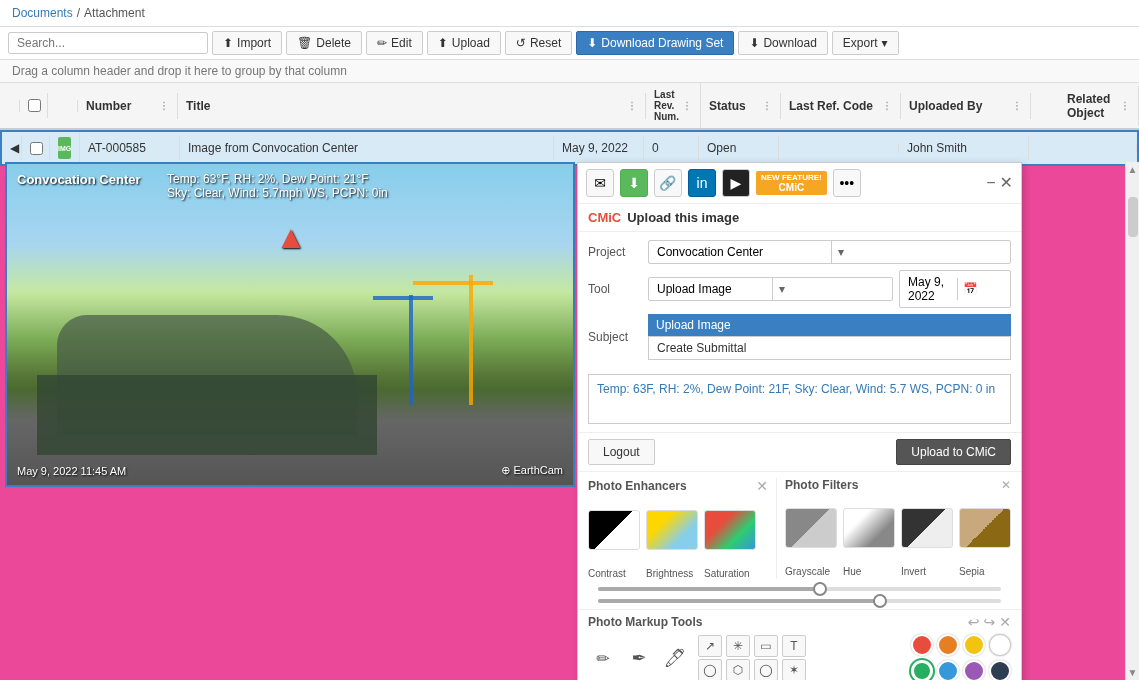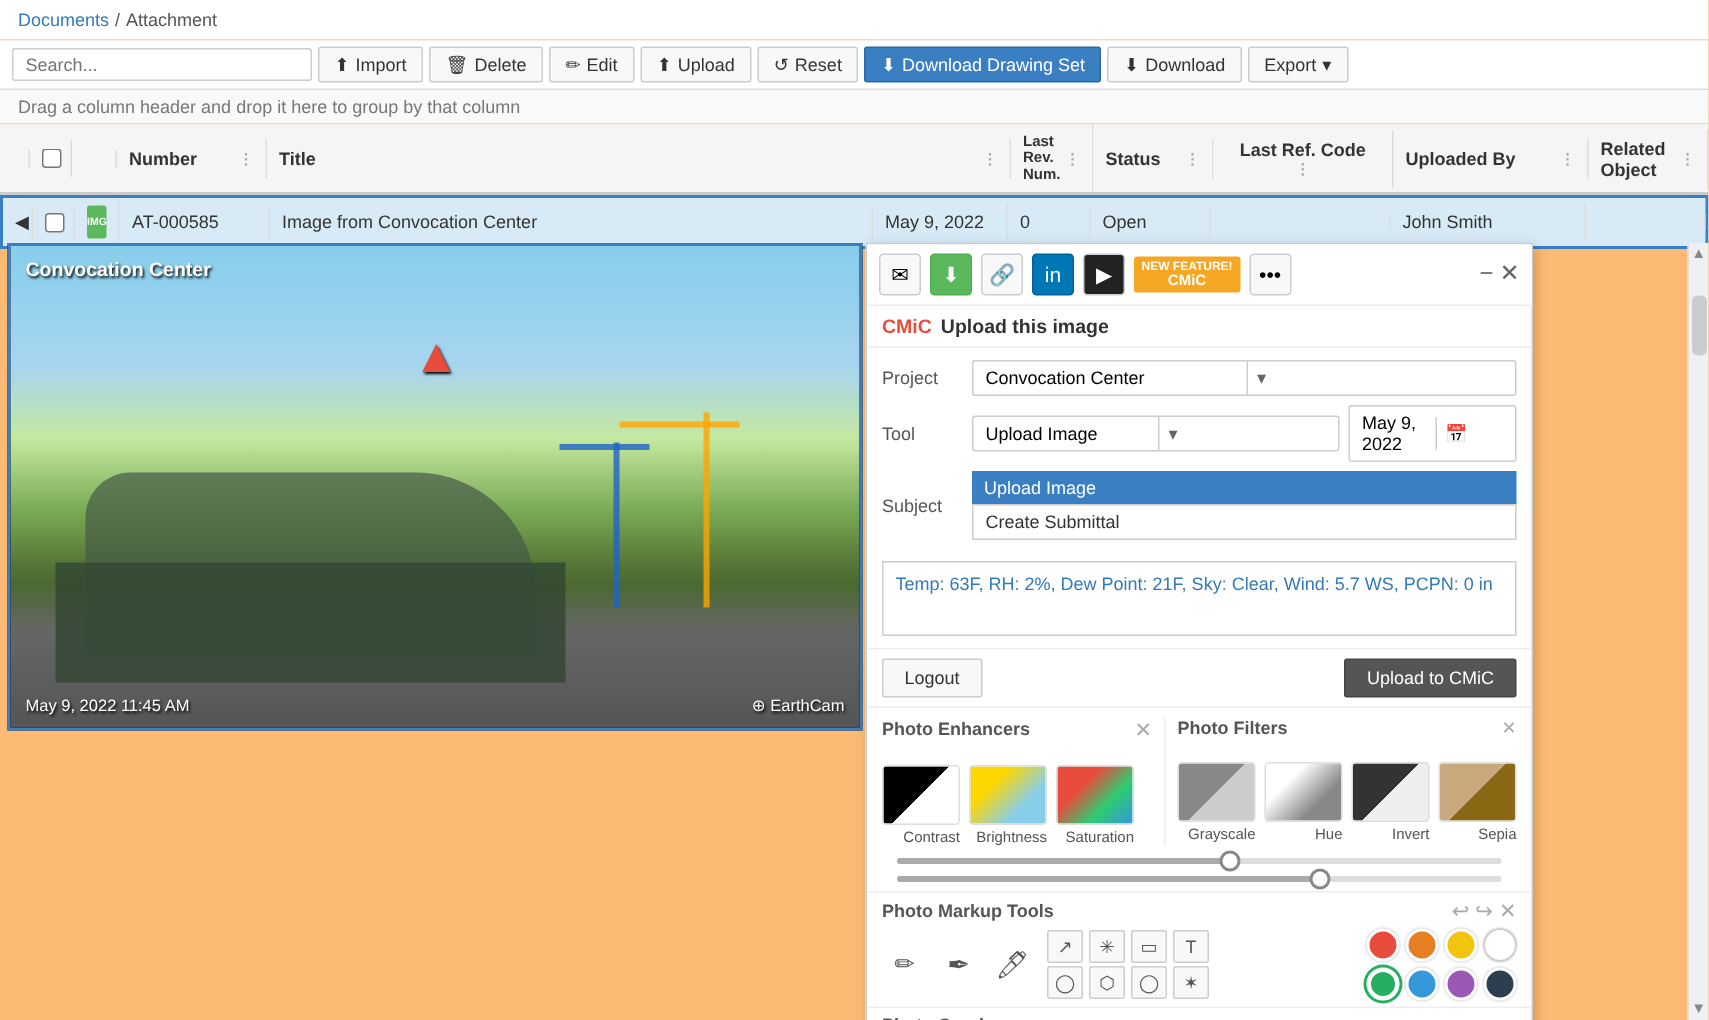--- a/index.html
+++ b/index.html
@@ -1,19 +1,19 @@
 <!DOCTYPE html>
 <html><head>
   <meta charset="utf-8">
   <style>
     * { box-sizing: border-box; margin: 0; padding: 0; font-family: Arial, sans-serif; font-size: 12px; }
     body { background: #e8e8e8; width: 1139px; height: 680px; overflow: hidden; position: relative; }
 
     
-    .main-wrapper { position: absolute; top: 0; left: 0; width: 1139px; height: 680px; background: #fdba74; }
+    .main-wrapper { position: absolute; top: 0; left: 0; width: 1139px; height: 680px; background: #ec4899; }
 
     
     .breadcrumb-bar { background: #fff; padding: 6px 12px; border-bottom: 1px solid #ddd; display: flex; align-items: center; gap: 4px; }
     .breadcrumb-bar a { color: #337ab7; text-decoration: none; }
     .breadcrumb-bar span { color: #555; }
 
     
     .toolbar { background: #fff; padding: 4px 8px; border-bottom: 1px solid #ddd; display: flex; align-items: center; gap: 4px; }
     .toolbar input { border: 1px solid #ccc; padding: 3px 8px; width: 200px; color: #999; border-radius: 2px; }
     .toolbar-btn { border: 1px solid #ccc; background: #f8f8f8; padding: 4px 10px; cursor: pointer; border-radius: 2px; display: flex; align-items: center; gap: 4px; color: #333; white-space: nowrap; }
@@ -32,23 +32,23 @@
 
     
     .col-arrow { width: 20px; flex-shrink: 0; }
     .col-check { width: 28px; flex-shrink: 0; }
     .col-icon { width: 30px; flex-shrink: 0; }
     .col-number { width: 100px; flex-shrink: 0; }
     .col-title { flex: 1; min-width: 180px; }
     .col-revdate { width: 90px; flex-shrink: 0; }
     .col-lastrev { width: 55px; flex-shrink: 0; }
     .col-status { width: 80px; flex-shrink: 0; }
-    .col-refcode { width: 120px; flex-shrink: 0; flex-direction: column; }
+    .col-refcode { width: 120px; flex-shrink: 0; }
     .col-uploaded { width: 130px; flex-shrink: 0; }
-    .col-related { width: 80px; flex-shrink: 0; }
+    .col-related { width: 80px; flex-shrink: 0; margin-left: 28px; }
 
     
     .photo-panel { position: absolute; top: 162px; left: 5px; width: 570px; height: 325px; border: 2px solid #3a7fc1; background: #000; overflow: hidden; }
     .photo-bg { width: 100%; height: 100%; background: linear-gradient(180deg, #87CEEB 0%, #87CEEB 30%, #6aaa6a 45%, #555 60%, #444 100%); position: relative; }
     .photo-label-tl { position: absolute; top: 8px; left: 10px; color: #fff; font-size: 13px; font-weight: bold; text-shadow: 1px 1px 2px #000; }
     .photo-label-weather { position: absolute; top: 8px; left: 160px; color: #fff; font-size: 11px; text-shadow: 1px 1px 2px #000; }
     .photo-label-bl { position: absolute; bottom: 8px; left: 10px; color: #fff; font-size: 11px; text-shadow: 1px 1px 2px #000; }
     .photo-label-br { position: absolute; bottom: 8px; right: 10px; color: #fff; font-size: 11px; text-shadow: 1px 1px 2px #000; }
 
     
@@ -79,21 +79,21 @@
     
     .message-area { margin: 0 10px 8px; }
     .message-text { border: 1px solid #ccc; padding: 6px 8px; min-height: 50px; color: #337ab7; font-size: 11px; line-height: 1.4; }
 
     
     .action-row { padding: 6px 10px; border-top: 1px solid #eee; display: flex; justify-content: space-between; align-items: flex-start; }
     .btn-logout { background: #f8f8f8; border: 1px solid #ccc; padding: 5px 14px; cursor: pointer; border-radius: 2px; color: #333; }
     .btn-upload { background: #555; color: #fff; border: 1px solid #444; padding: 5px 14px; cursor: pointer; border-radius: 2px; }
     .enhancers-title { font-weight: bold; color: #555; font-size: 12px; }
     .enhancers-close { color: #aaa; cursor: pointer; font-size: 14px; }
-    .filter-item { display: flex; flex-direction: column; align-items: flex-end; gap: 3px; }
+    .filter-item { display: flex; flex-direction: column; align-items: flex-start; gap: 18px; }
     .filter-thumb { width: 52px; height: 40px; border-radius: 3px; overflow: hidden; border: 1px solid #ddd; }
     .filter-thumb.contrast { background: linear-gradient(135deg, #000 50%, #fff 50%); }
     .filter-thumb.brightness { background: linear-gradient(135deg, #ffd700 30%, #87CEEB 70%); }
     .filter-thumb.saturation { background: linear-gradient(135deg, #e74c3c 33%, #2ecc71 66%, #3498db 100%); }
     .filter-thumb.grayscale { background: linear-gradient(135deg, #888 50%, #ccc 50%); }
     .filter-thumb.hue { background: linear-gradient(135deg, #fff 30%, #888 70%); }
     .filter-thumb.invert { background: linear-gradient(135deg, #333 50%, #eee 50%); }
     .filter-thumb.sepia { background: linear-gradient(135deg, #c8a97e 50%, #8b6914 50%); }
     .filter-label { font-size: 10px; color: #555; }
 
@@ -276,20 +276,24 @@
       <div style="position:absolute;bottom:30px;left:30px;width:340px;height:80px;background:rgba(50,70,50,0.8);"></div>
 
       <div style="position:absolute;bottom:80px;right:100px;width:4px;height:130px;background:rgba(255,165,0,0.8);"></div>
       <div style="position:absolute;bottom:200px;right:80px;width:80px;height:4px;background:rgba(255,165,0,0.8);"></div>
       <div style="position:absolute;bottom:80px;right:160px;width:4px;height:110px;background:rgba(30,100,200,0.8);"></div>
       <div style="position:absolute;bottom:185px;right:140px;width:60px;height:4px;background:rgba(30,100,200,0.8);"></div>
 
       <div style="position:absolute;top:55px;left:268px;color:#e74c3c;font-size:32px;text-shadow:1px 1px 2px #000;">▲</div>
 
       <div class="photo-label-tl">Convocation Center</div>
+      <div class="photo-label-weather">
+        <div>Temp: 63°F, RH: 2%, Dew Point: 21°F</div>
+        <div>Sky: Clear, Wind: 5.7mph WS, PCPN: 0in</div>
+      </div>
       <div class="photo-label-bl">May 9, 2022 11:45 AM</div>
       <div class="photo-label-br">⊕ EarthCam</div>
     </div>
   </div>
 
   <div class="cmic-panel">
 
     <div class="cmic-panel-header">
       <div class="panel-icons">
         <div class="panel-icon-btn">✉</div>

